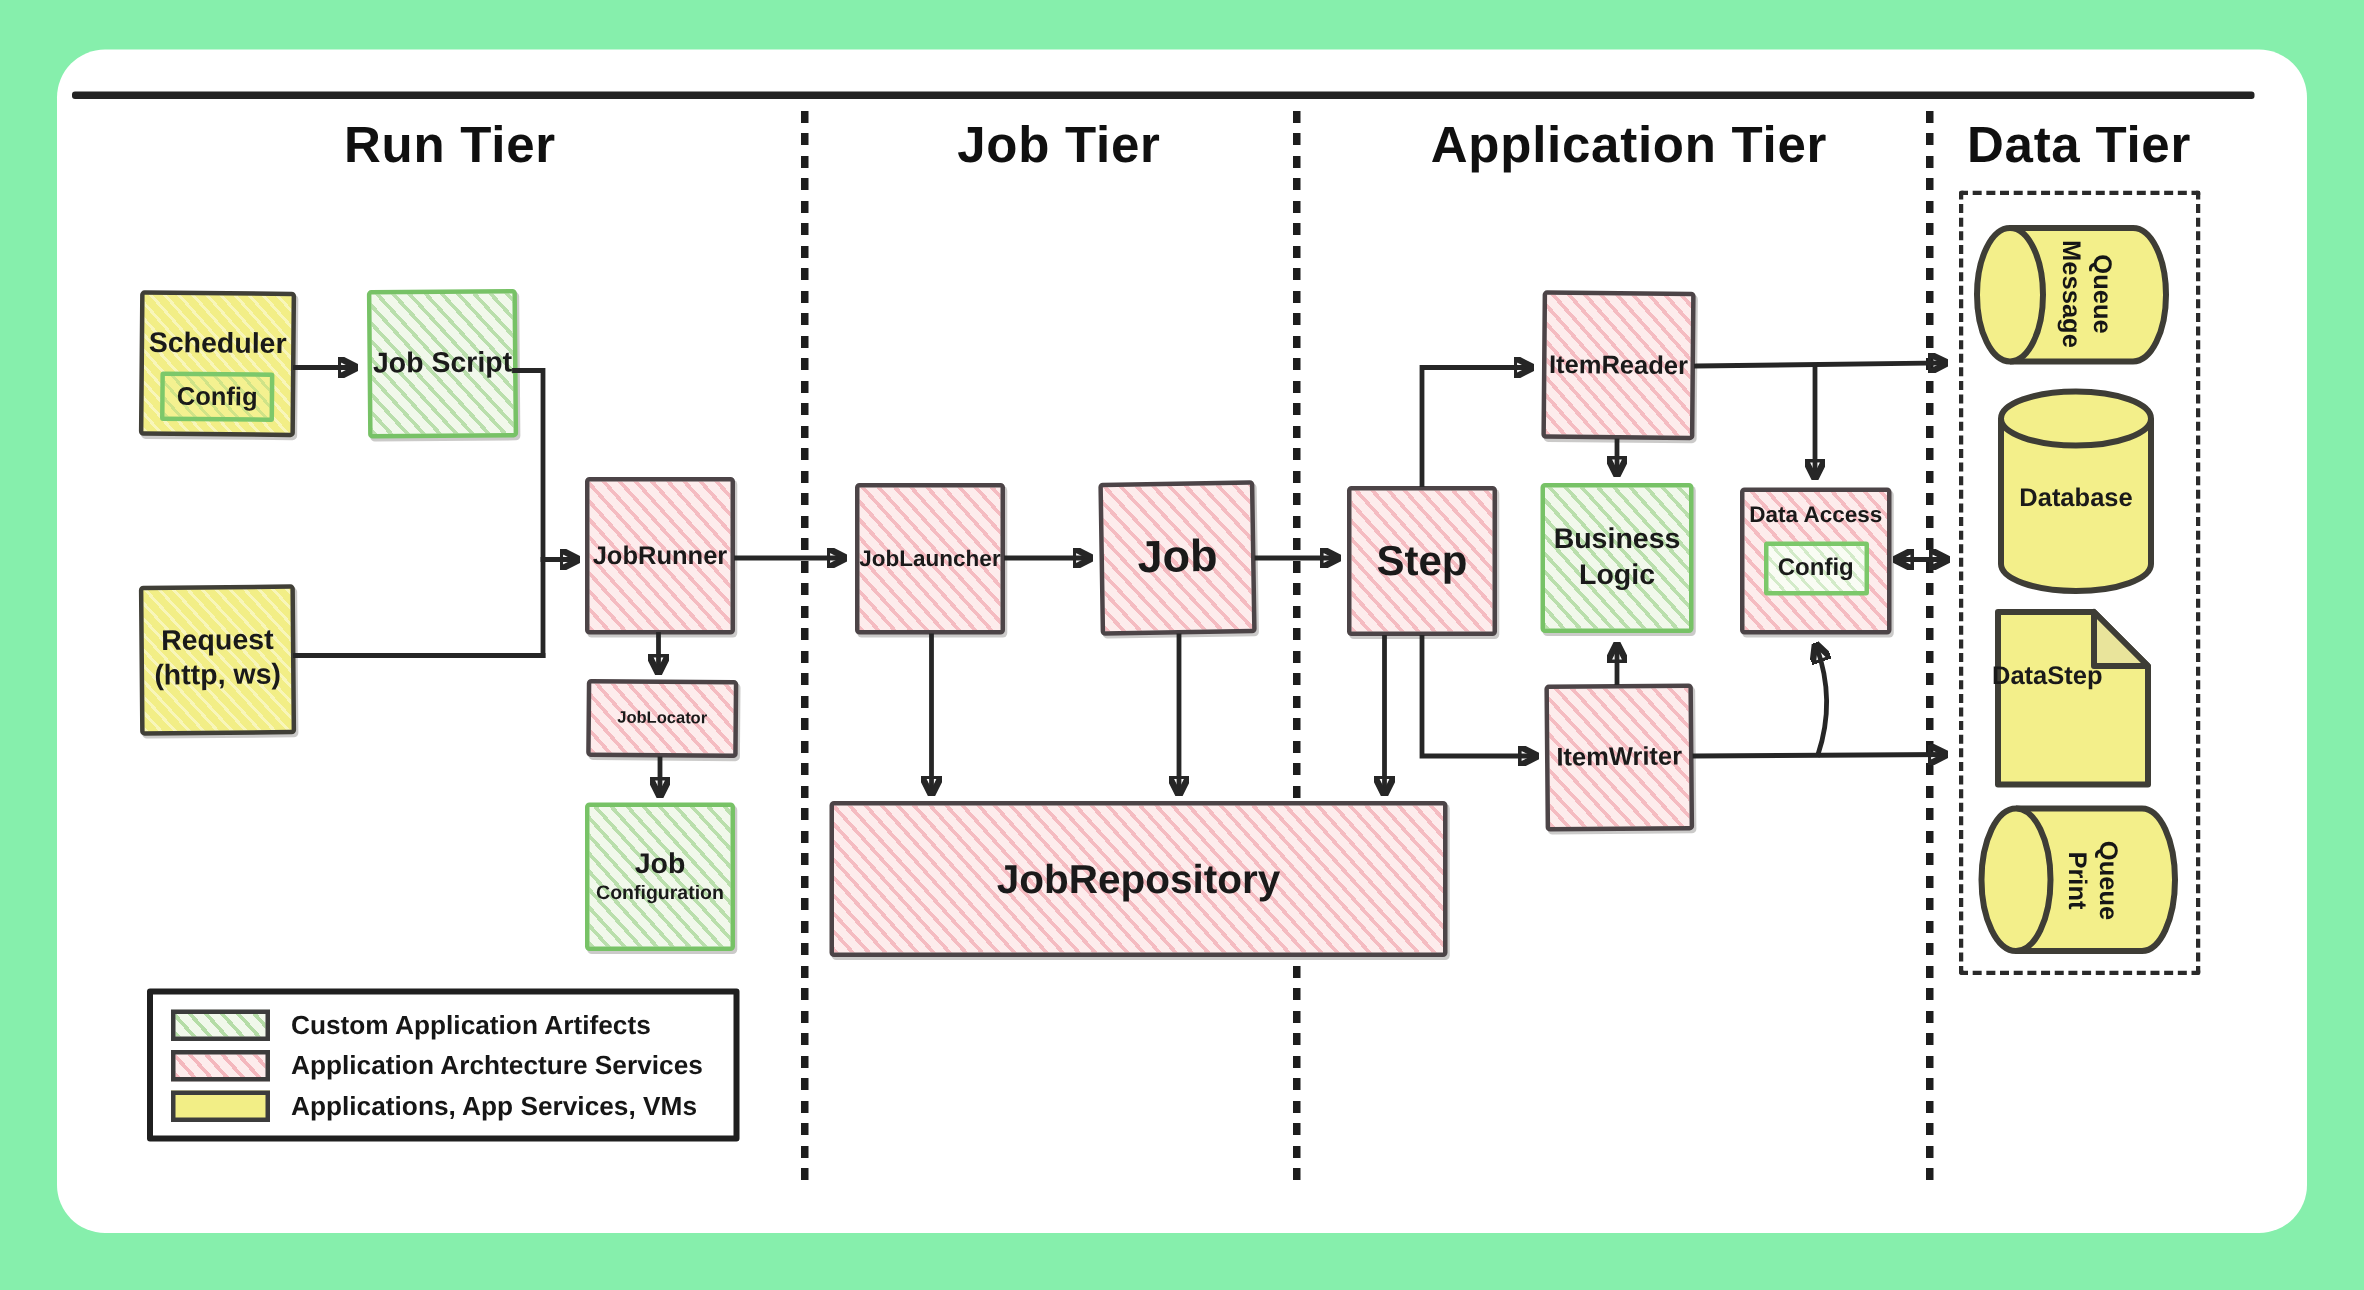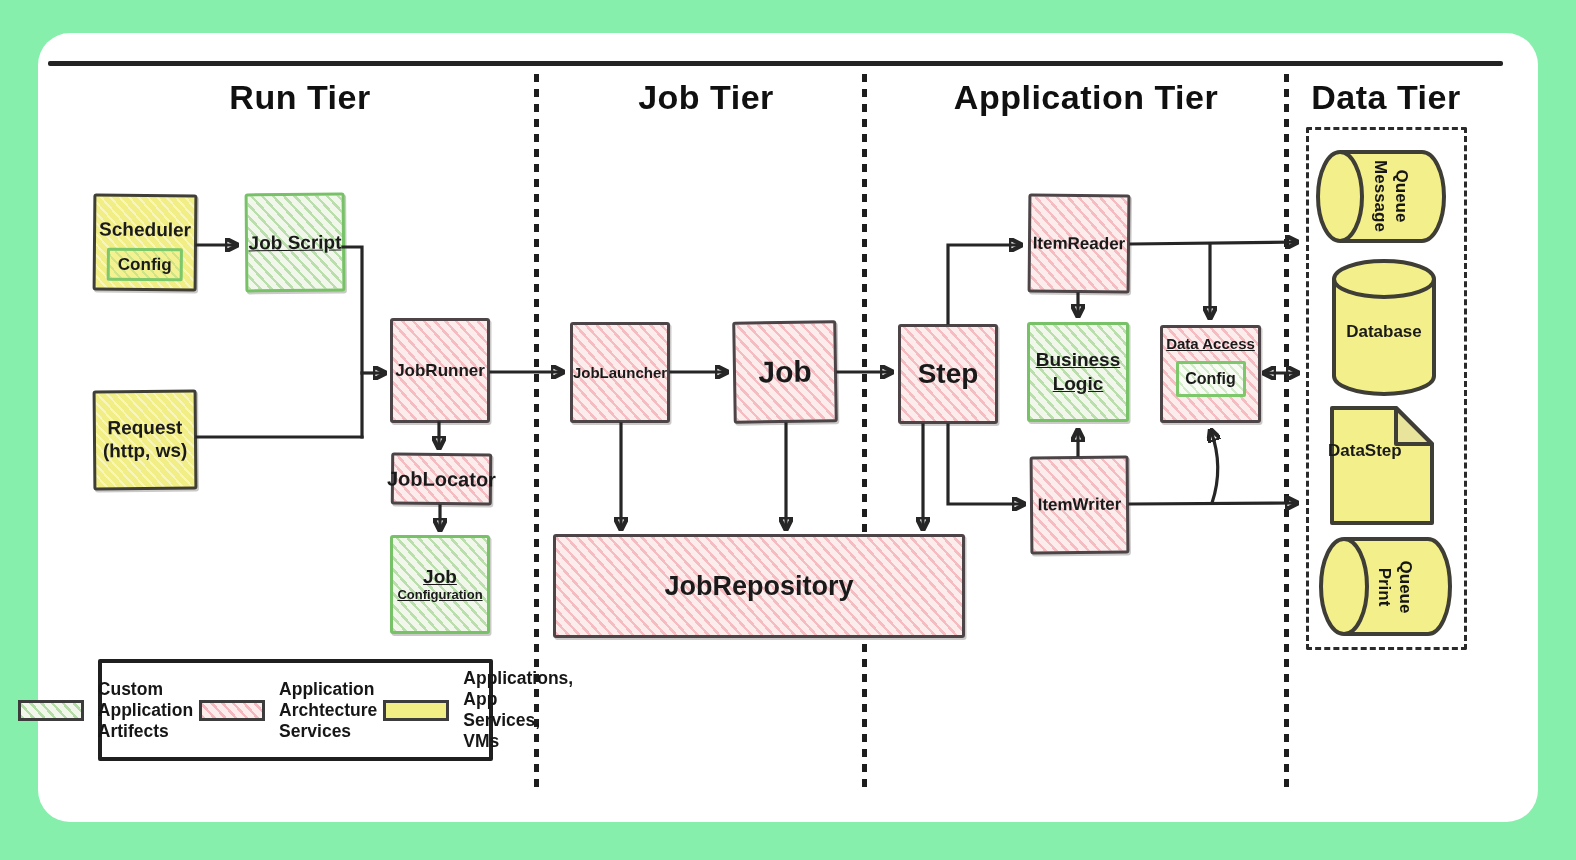--- a/index.html
+++ b/index.html
@@ -11,37 +11,37 @@
   .divider{position:absolute;top:74px;height:716px;width:5px;
            background:repeating-linear-gradient(to bottom,#1d1d1d 0 8px,transparent 8px 15px);}
   .box{position:absolute;box-sizing:border-box;display:flex;align-items:center;justify-content:center;
        flex-direction:column;text-align:center;font-weight:bold;border-radius:3px;
        box-shadow:1.5px 2px 0 rgba(70,65,60,.28);}
   .hatch-pink{background-color:#fdecec;
       background-image:repeating-linear-gradient(48deg,rgba(238,148,158,.55) 0 2.5px,rgba(238,148,158,0) 2.5px 8px);
       border:3px solid #4c4447;}
   .hatch-green{background-color:#f1f8eb;
       background-image:repeating-linear-gradient(48deg,rgba(140,202,120,.55) 0 2.5px,rgba(140,202,120,0) 2.5px 8px);
-      border:3px solid #77c266;text-decoration:underline;}
+      border:3px solid #77c266;}
   .fill-yellow{background-color:#f2ee86;
       background-image:repeating-linear-gradient(48deg,rgba(255,255,250,.45) 0 2px,rgba(255,255,250,0) 2px 7px);
       border:3px solid #403f37;}
   .config-frame{box-sizing:border-box;display:flex;align-items:center;justify-content:center;
       border:3px solid #7cc86a;font-weight:bold;border-radius:2px;
       background-color:#f4f190;
       background-image:repeating-linear-gradient(48deg,rgba(140,202,120,.35) 0 2px,rgba(140,202,120,0) 2px 7px);}
   .config-light{background-color:#f9fcf4;}
   .r1{transform:rotate(-.5deg);} .r2{transform:rotate(.5deg);justify-content:center;} .r3{transform:rotate(-.9deg);}
   .dashed-container{position:absolute;left:1306px;top:127px;width:161px;height:523px;
       border:3px dashed #2a2a2a;box-sizing:border-box;border-radius:2px;}
   .shape{position:absolute;}
   .vlabel{position:absolute;display:flex;flex-direction:column-reverse;align-items:center;justify-content:center;
       font-weight:bold;font-size:17px;line-height:21px;transform:rotate(90deg);text-align:center;color:#161616;}
   .legend{position:absolute;left:98px;top:659px;width:395px;height:102px;box-sizing:border-box;
-      border:4px solid #1f1f1f;background:#fff;display:flex;flex-direction:row;
+      border:4px solid #1f1f1f;background:#fff;display:flex;flex-direction:column;
       justify-content:center;padding:6px 12px;gap:6px;border-radius:2px;}
   .legend-row{display:flex;align-items:center;}
   .swatch{width:66px;height:21px;box-sizing:border-box;flex:0 0 auto;}
   .sw-green{border:3px solid #3c3c3c;background-color:#f1f8eb;
       background-image:repeating-linear-gradient(48deg,rgba(140,202,120,.6) 0 2.5px,rgba(140,202,120,0) 2.5px 8px);}
   .sw-pink{border:3px solid #3c3c3c;background-color:#fdecec;
       background-image:repeating-linear-gradient(48deg,rgba(238,148,158,.6) 0 2.5px,rgba(238,148,158,0) 2.5px 8px);}
   .sw-yellow{border:3px solid #3c3c3c;background-color:#f2ee86;}
   .legend-label{margin-left:14px;font-weight:bold;font-size:17.5px;color:#161616;}
   svg.connectors{position:absolute;left:0;top:0;pointer-events:none;}
@@ -77,21 +77,21 @@
 
   <div class="box fill-yellow r1" style="left:93px;top:390px;width:104px;height:100px;font-size:19px;line-height:1.2;">
     <span>Request</span>
     <span>(http, ws)</span>
   </div>
 
   <div class="box hatch-pink" style="left:390px;top:318px;width:100px;height:105px;font-size:17px;">
     <span>JobRunner</span>
   </div>
 
-  <div class="box hatch-pink r2" style="left:391px;top:453px;width:101px;height:52px;font-size:20px;">
+  <div class="box hatch-pink r2" style="left:391px;top:453px;width:101px;height:52px;font-size:11px;">
     <span>JobLocator</span>
   </div>
 
   <div class="box hatch-green" style="left:390px;top:535px;width:100px;height:99px;font-size:19px;line-height:1.15;">
     <span>Job</span>
     <span class="small">Configuration</span>
   </div>
 
   <div class="box hatch-pink" style="left:570px;top:322px;width:100px;height:101px;font-size:15px;">
     <span>JobLauncher</span>
@@ -112,21 +112,21 @@
   <div class="box hatch-pink r2" style="left:1028px;top:194px;width:102px;height:99px;font-size:17px;">
     <span>ItemReader</span>
   </div>
 
   <div class="box hatch-green" style="left:1027px;top:322px;width:102px;height:100px;font-size:19px;line-height:1.25;">
     <span>Business</span>
     <span>Logic</span>
   </div>
 
   <div class="box hatch-pink" style="left:1160px;top:325px;width:101px;height:98px;justify-content:flex-start;padding-top:7px;">
-    <div style="font-size:15px;text-decoration:underline;">Data Access</div>
+    <div style="font-size:15px;">Data Access</div>
     <div class="config-frame config-light" style="width:70px;height:36px;margin-top:9px;font-size:16px;">
       <span>Config</span>
     </div>
   </div>
 
   <div class="box hatch-pink r1" style="left:1030px;top:456px;width:99px;height:98px;font-size:17px;">
     <span>ItemWriter</span>
   </div>
 
   <div class="dashed-container"></div>

